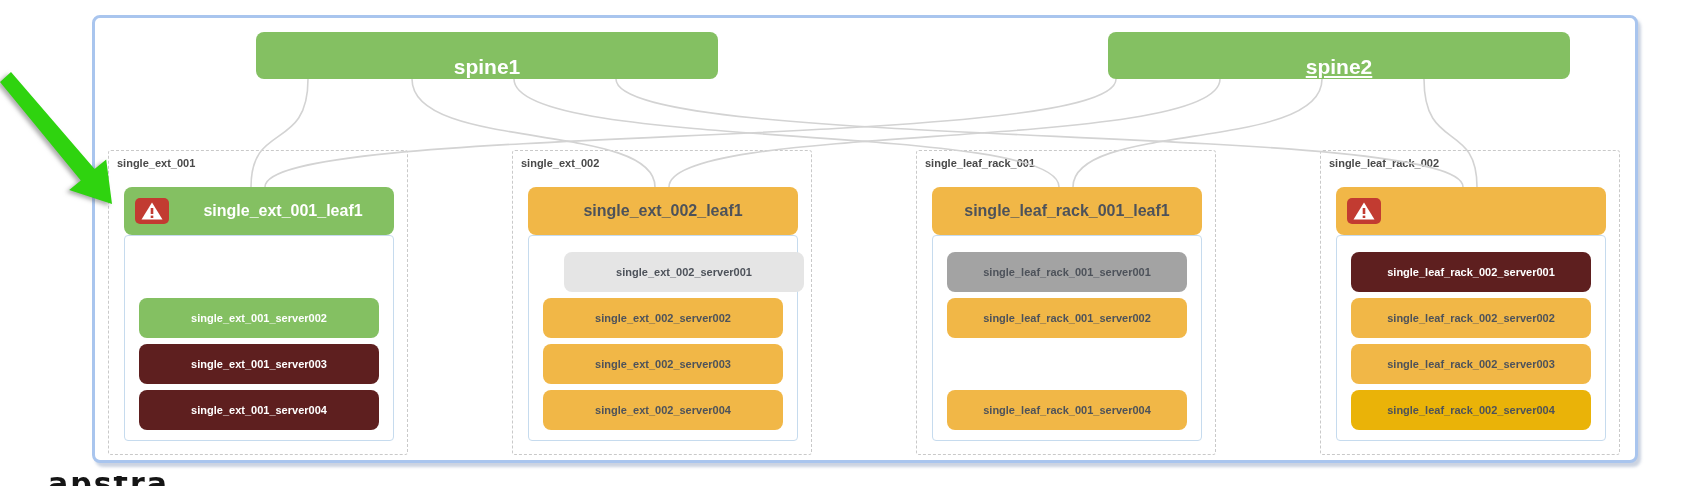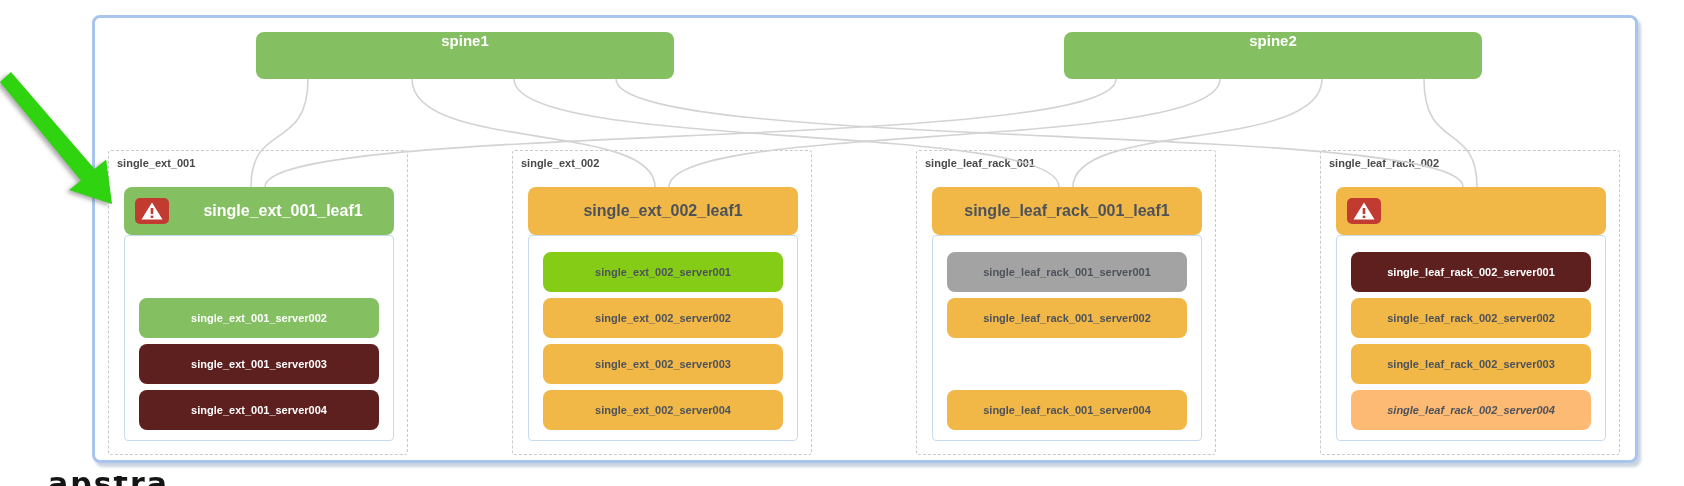--- a/index.html
+++ b/index.html
@@ -7,26 +7,26 @@
     position:relative; width:1684px; height:486px; overflow:hidden;
     font-family:"Liberation Sans", sans-serif; background:#ffffff;
   }
   .outer {
     position:absolute; left:92px; top:15px; width:1540px; height:442px;
     border:3px solid #a9c5ee; border-radius:8px; background:#ffffff;
     box-shadow:3px 4px 3px rgba(125,145,180,.40);
   }
   .links-svg { position:absolute; left:0; top:0; z-index:2; }
   .spine {
-    position:absolute; top:32px; width:418px; height:47px; border-radius:8px;
-    display:flex; align-items:flex-start; justify-content:center;
-    color:#ffffff; font-weight:bold; font-size:15px; z-index:4; cursor:pointer;
+    position:absolute; top:32px; width:462px; height:47px; border-radius:8px;
+    display:flex; align-items:flex-end; justify-content:center;
+    color:#ffffff; font-weight:bold; font-size:21px; z-index:4; cursor:pointer;
   }
   .spine1 { left:256px; }
-  .spine2 { left:1064px; }
+  .spine2 { left:1108px;text-decoration:underline; }
   .rack {
     position:absolute; top:150px; width:300px; height:305px; box-sizing:border-box;
     border:1px dashed #c9c9c9; border-radius:3px; z-index:1; background:transparent;
   }
   .rack1 { left:108px; } .rack2 { left:512px; } .rack3 { left:916px; } .rack4 { left:1320px; }
   .rack-label { position:absolute; left:8px; top:6px; font-size:11px; font-weight:bold; color:#494949; }
   .leaf {
     position:absolute; left:15px; top:36px; width:270px; height:48px; box-sizing:border-box;
     border-radius:8px; display:flex; align-items:center; justify-content:center;
     font-weight:bold; font-size:16px; z-index:3; cursor:pointer; white-space:nowrap; overflow:hidden;
@@ -97,21 +97,21 @@
         </div>
     </div>
   </div>
 
   <div class="rack rack2">
     <div class="rack-label">single_ext_002</div>
     <div class="leaf" style="background: rgb(241, 183, 71); color: rgb(77, 82, 90);">
       <span>single_ext_002_leaf1</span>
     </div>
     <div class="panel">
-      <div class="server srv0" style="background: #84cc16; color: rgb(77, 82, 90);">
+      <div class="server srv0" style="background: #e5e5e5; color: rgb(77, 82, 90); margin-left: 21px;">
           <span>single_ext_002_server001</span>
         </div>
       <div class="server srv1" style="background: rgb(241, 183, 71); color: rgb(77, 82, 90);">
           <span>single_ext_002_server002</span>
         </div>
       <div class="server srv2" style="background: rgb(241, 183, 71); color: rgb(77, 82, 90);">
           <span>single_ext_002_server003</span>
         </div>
       <div class="server srv3" style="background: rgb(241, 183, 71); color: rgb(77, 82, 90);">
           <span>single_ext_002_server004</span>
@@ -150,21 +150,21 @@
     <div class="panel">
       <div class="server srv0" style="background: rgb(94, 31, 31); color: rgb(255, 255, 255);">
           <span>single_leaf_rack_002_server001</span>
         </div>
       <div class="server srv1" style="background: rgb(241, 183, 71); color: rgb(77, 82, 90);">
           <span>single_leaf_rack_002_server002</span>
         </div>
       <div class="server srv2" style="background: rgb(241, 183, 71); color: rgb(77, 82, 90);">
           <span>single_leaf_rack_002_server003</span>
         </div>
-      <div class="server srv3" style="background: #fdba74; color: rgb(77, 82, 90); font-style: italic;">
+      <div class="server srv3" style="background: #eab308; color: rgb(77, 82, 90);">
           <span>single_leaf_rack_002_server004</span>
         </div>
     </div>
   </div>
 
   <svg class="arrow-svg" width="120" height="140" viewBox="0 0 120 140">
     <polygon id="arrow-poly" points="0,10 80.8,108.5 69.2,118.1 112,132 106.2,87.5 94.6,97.1 11,0" fill="#2fd30f"></polygon>
   </svg>
 
   <div class="logo-clip">

